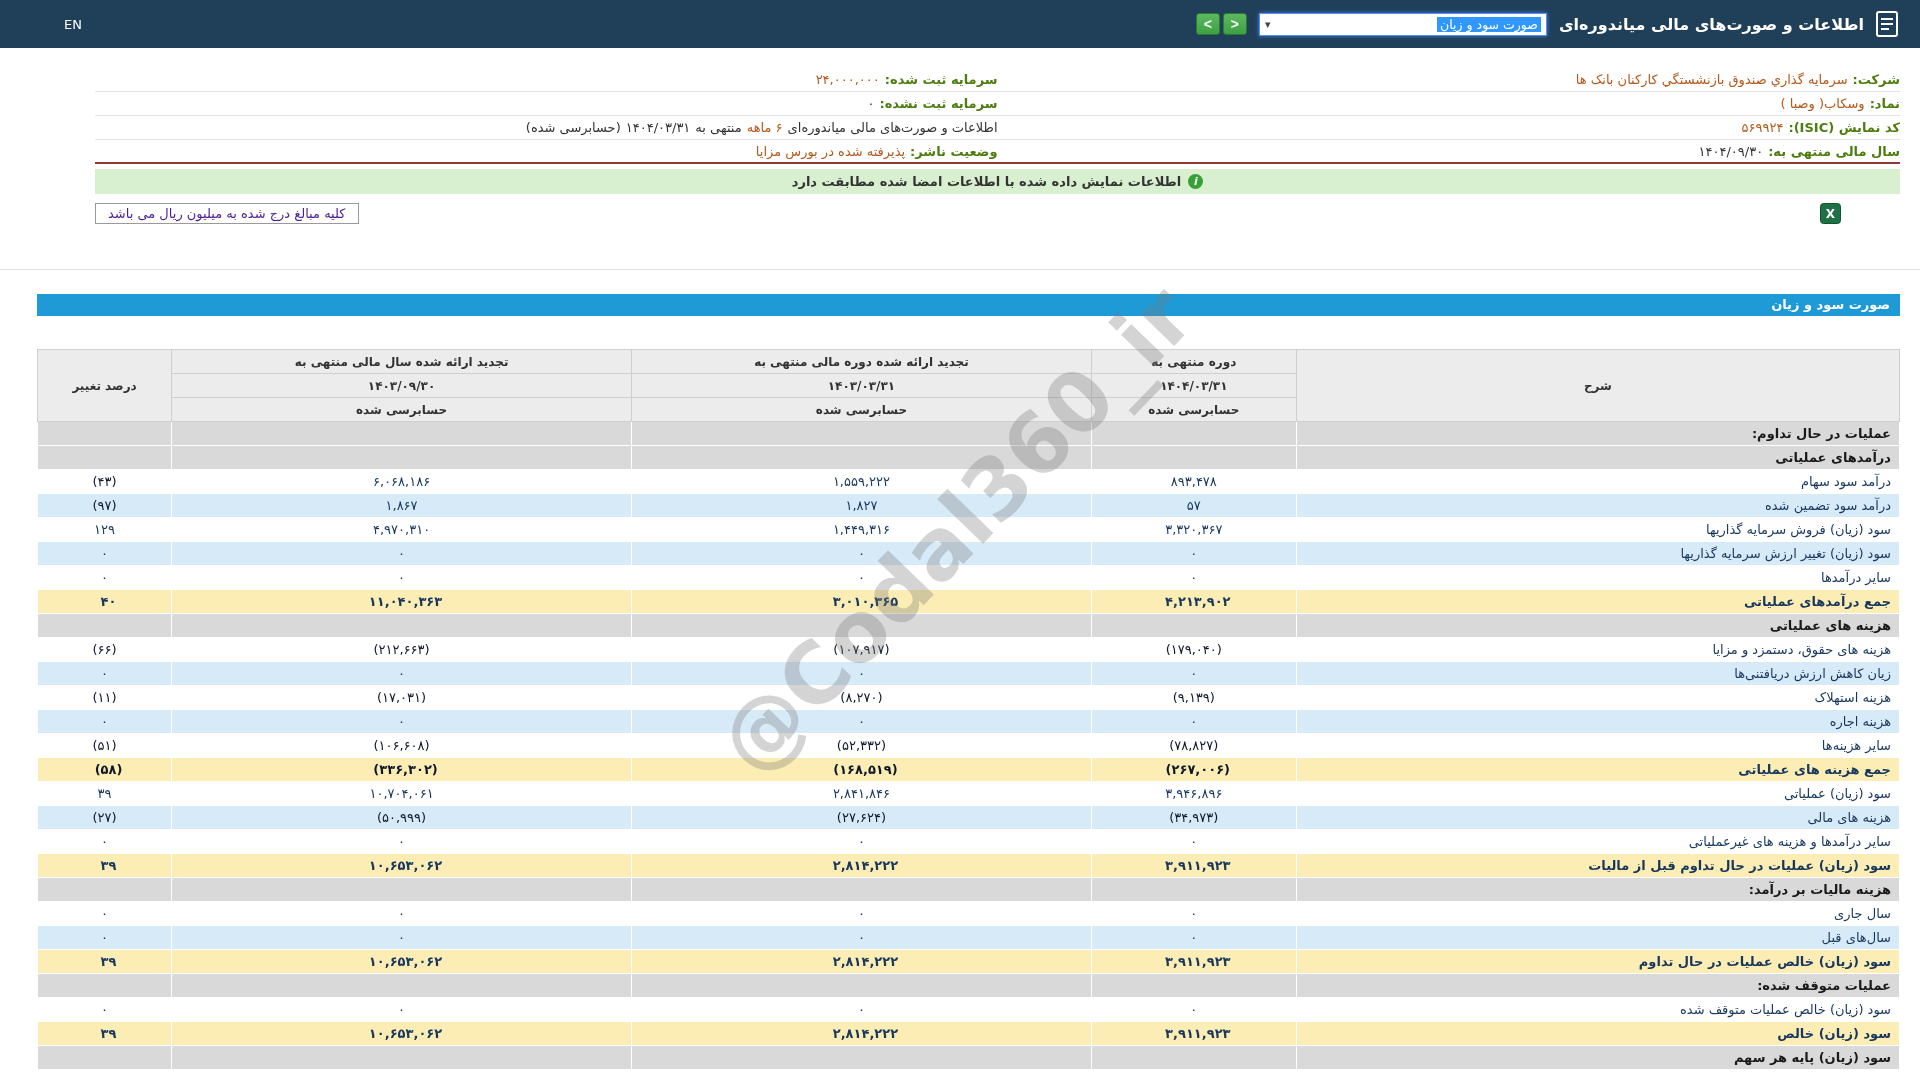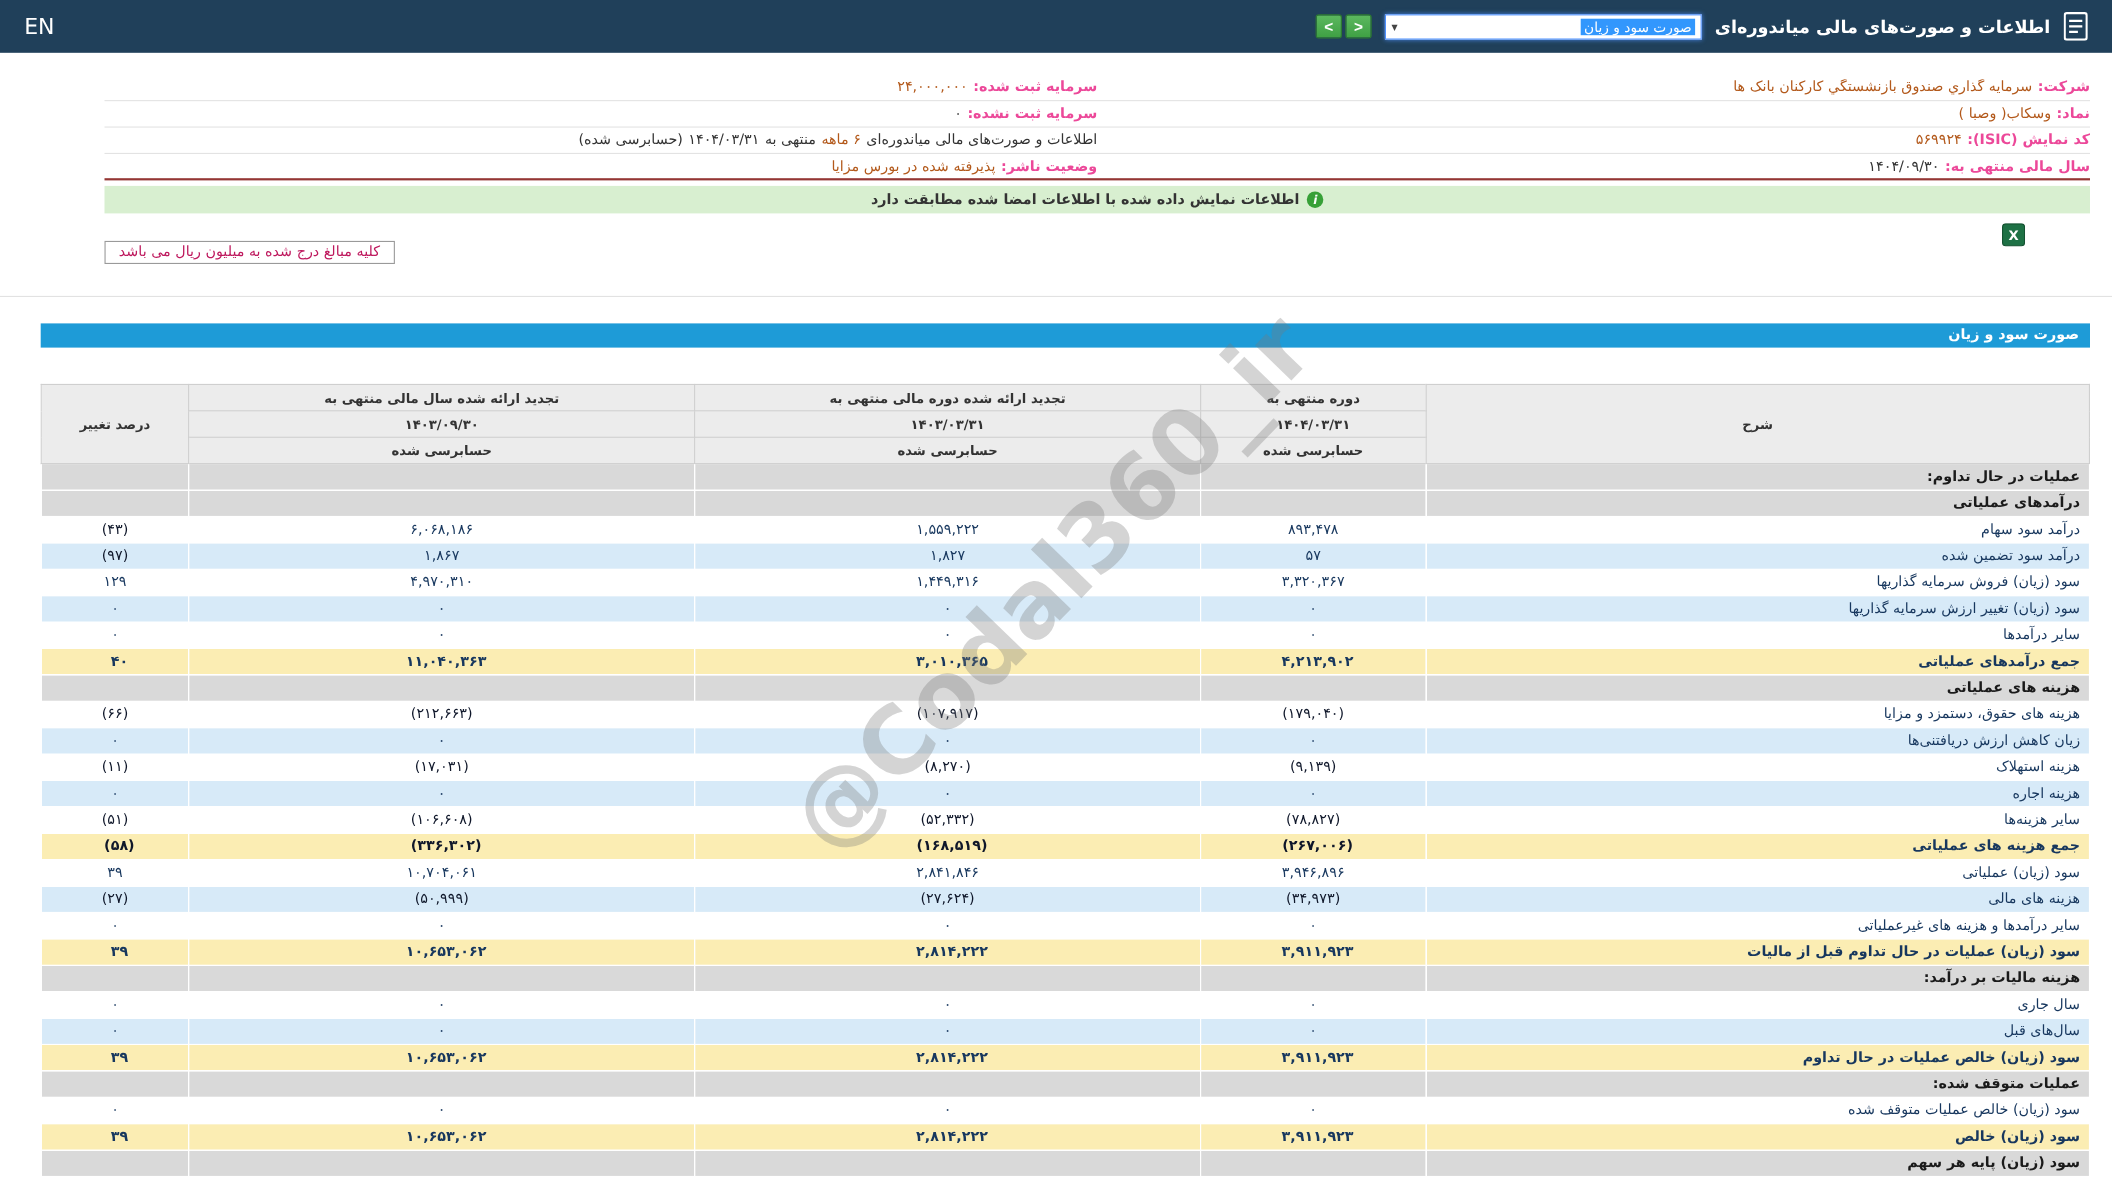--- a/index.html
+++ b/index.html
@@ -9,38 +9,38 @@
   
   .navbar { height:48px; background:#20405a; display:flex; justify-content:space-between; align-items:center; padding:0 22px; }
   .nav-group { display:flex; align-items:center; gap:12px; }
   .nav-logo svg { display:block; }
   .nav-title { color:#fff; font-size:16px; font-weight:bold; }
   .report-select { width:288px; height:23px; background:#fff; border:1px solid #4d90fe; box-shadow:0 0 4px rgba(77,144,254,.8); display:flex; align-items:center; justify-content:space-between; padding:0 5px; cursor:pointer; }
   .sel-text { background:#3297fd; color:#fff; font-size:12.5px; padding:0 3px; white-space:nowrap; }
   .sel-arrow { color:#444; font-size:11px; }
   .btn-pair { display:flex; gap:3px; }
   .nav-btn { width:24px; height:22px; border:1px solid #2d7a31; border-radius:3px; background:linear-gradient(#5cb85f,#3fa044); color:#fff; font-weight:bold; font-size:14px; direction:ltr; display:flex; align-items:center; justify-content:center; cursor:pointer; }
-  .lang-toggle { color:#fff; font-size:20px; cursor:pointer; }
+  .lang-toggle { color:#fff; font-size:13px; cursor:pointer;margin-left:42px; }
 
   
   .company-info { margin:20px 20px 0 95px; }
   .info-row { display:flex; align-items:center; height:24px; border-bottom:1px solid #e3e3e3; font-size:13px; }
   .info-row.last { border-bottom:2px solid #943634; }
   .info-cell { width:50%; display:flex; align-items:baseline; gap:5px; white-space:nowrap; overflow:hidden; }
-  .lbl { font-weight:bold; color:#ec4899; }
+  .lbl { font-weight:bold; color:#4d7c0f; }
   .val { color:#333; }
   .val-orange { color:#b3591b; }
 
   
   .signature-banner { margin:5px 20px 0 95px; height:25px; background:#d8efd0; display:flex; align-items:center; justify-content:center; gap:7px; font-size:13px; font-weight:bold; color:#333; }
   .sig-icon { width:15px; height:15px; border-radius:50%; background:#37a037; color:#fff; font-size:11px; font-weight:bold; font-style:italic; display:flex; align-items:center; justify-content:center; flex:0 0 auto; }
 
   
   .tools-row { margin:9px 20px 0 95px; position:relative; height:24px; }
-  .unit-box { position:absolute; left:0; top:16px; border:1px solid #9a9a9a; background:#fff; font-size:13px; color:#be185d; padding:2px 12px; }
+  .unit-box { position:absolute; left:0; top:0; border:1px solid #9a9a9a; background:#fff; font-size:13px; color:#4c1d95; padding:2px 12px; }
   .excel-btn { position:absolute; right:59px; top:0; cursor:pointer; line-height:0; }
 
   .full-divider { margin-top:42px; border-top:1px solid #e2e2e2; }
 
   
   .statement { margin:24px 20px 0 37px; }
   .stmt-title { background:#1e9bd7; color:#fff; font-weight:bold; font-size:13px; height:22px; line-height:22px; padding:0 10px; }
   .stmt-unit { margin-top:7px; height:25px; line-height:23px; border:1px solid #d5d5d5; font-weight:bold; padding:0 10px; font-size:13px; color:#222; background:#fff; }
   .stmt-table { margin-top:33px; width:100%; border-collapse:collapse; table-layout:fixed; border:1px solid #c5c5c5; }
   .stmt-table th { background:#ececec; border:1px solid #cfcfcf; height:24px; font-size:12px; color:#333; font-weight:bold; padding:0 4px; text-align:center; }

